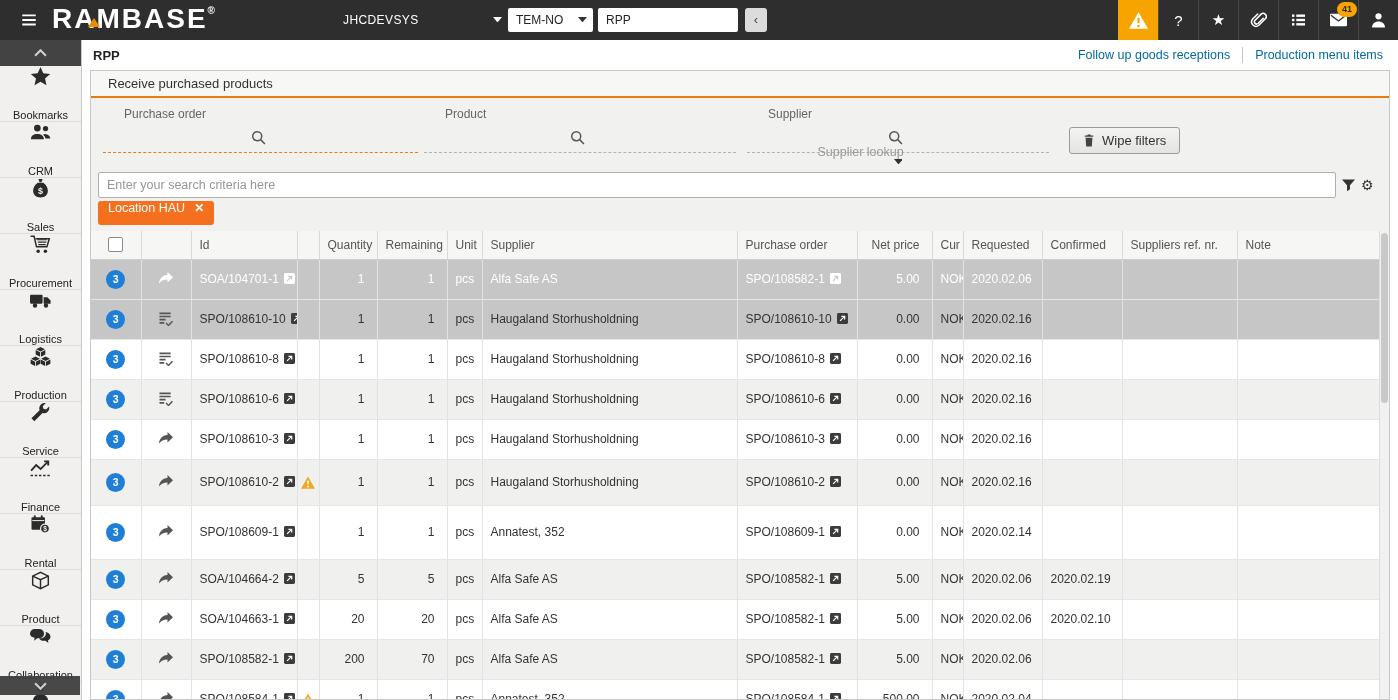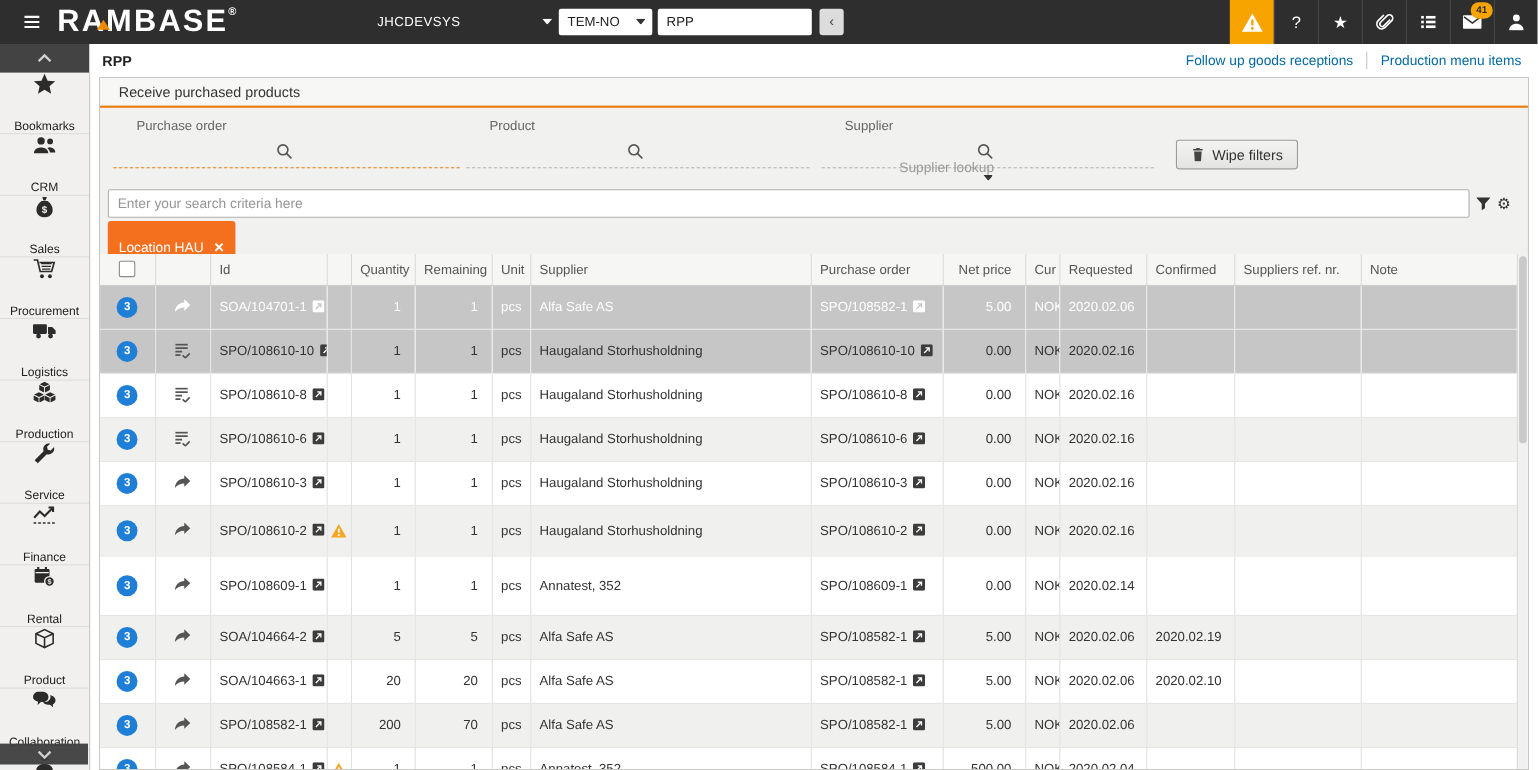--- a/index.html
+++ b/index.html
@@ -83,22 +83,22 @@
 
   .search-input{position:absolute;left:7px;top:74px;width:1238px;height:26px;border:1px solid #B0B0B0;
     border-radius:2px;padding:0 8px;box-sizing:border-box;font-size:12.5px;color:#333;outline:none;
     font-family:"Liberation Sans",sans-serif;background:#fff;}
   .search-input::placeholder{color:#969696;}
   .tool-ic{position:absolute;top:81px;width:14px;height:14px;color:#333;cursor:pointer;}
   .tool-ic svg{width:13px;height:13px;}
   .ic-funnel{left:1251px;}
   .ic-gear{left:1270px;font-size:14px;line-height:13px;}
 
-  .chip{position:absolute;left:7px;top:103px;height:24px;display:flex;align-items:center;gap:9px;
-    background:#F4701F;border-radius:3px;color:#fff;font-size:12.5px;padding:12px 10px;cursor:pointer;}
+  .chip{position:absolute;left:7px;top:103px;height:24px;display:flex;gap:9px;
+    background:#F4701F;border-radius:3px;color:#fff;font-size:12.5px;padding:0 10px;cursor:pointer;}
   .chip-x{font-weight:bold;font-size:12px;cursor:pointer;}
 
   
   .table-wrap{position:absolute;left:0;right:0;top:160px;bottom:0;background:#fff;overflow:hidden;}
   table{border-collapse:collapse;table-layout:fixed;width:1288px;}
   thead th{height:28px;background:#F6F6F5;border-right:1px solid #D9D9D9;border-bottom:1px solid #CFCFCF;
     font-weight:normal;font-size:12px;color:#555;text-align:left;padding:0 8px;box-sizing:border-box;
     white-space:nowrap;overflow:hidden;cursor:pointer;}
   tbody td{border-right:1px solid #E2E2E2;border-bottom:1px solid #E6E6E5;font-size:12px;color:#333;
     padding:0 8px;white-space:nowrap;overflow:hidden;box-sizing:border-box;}

